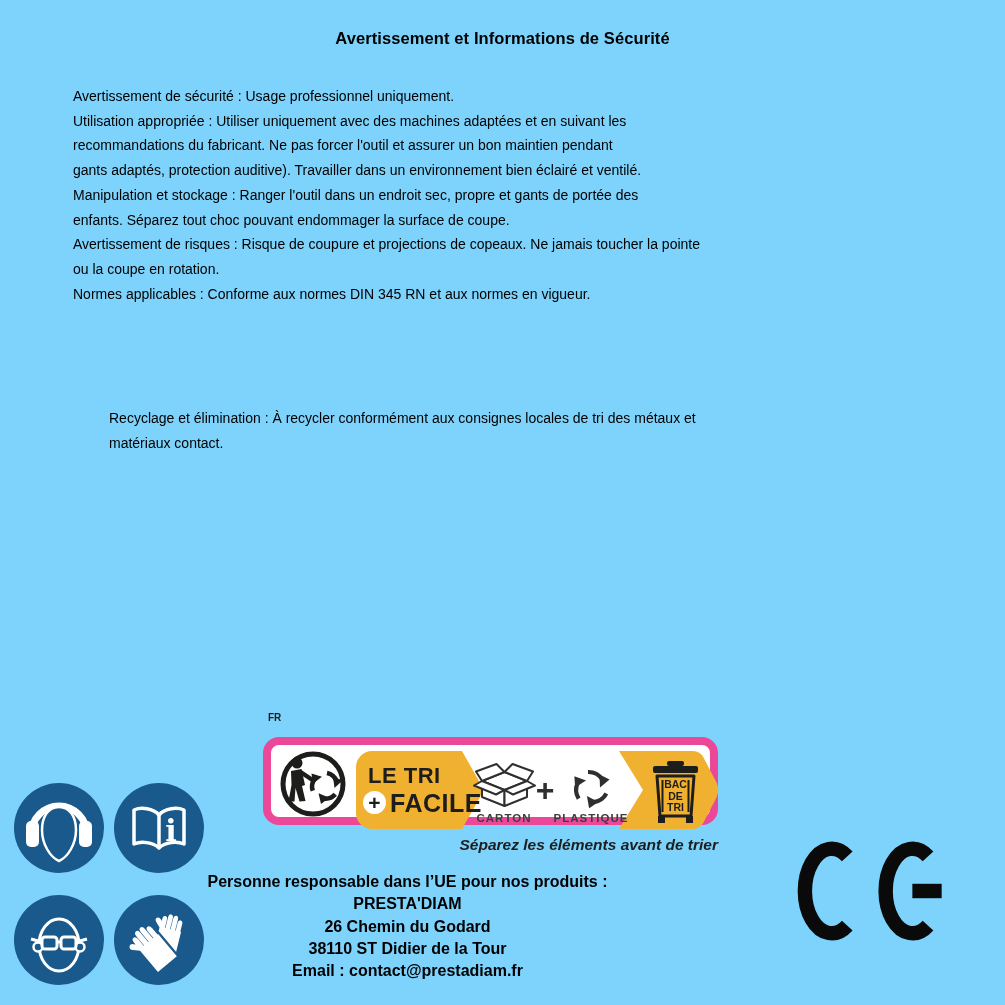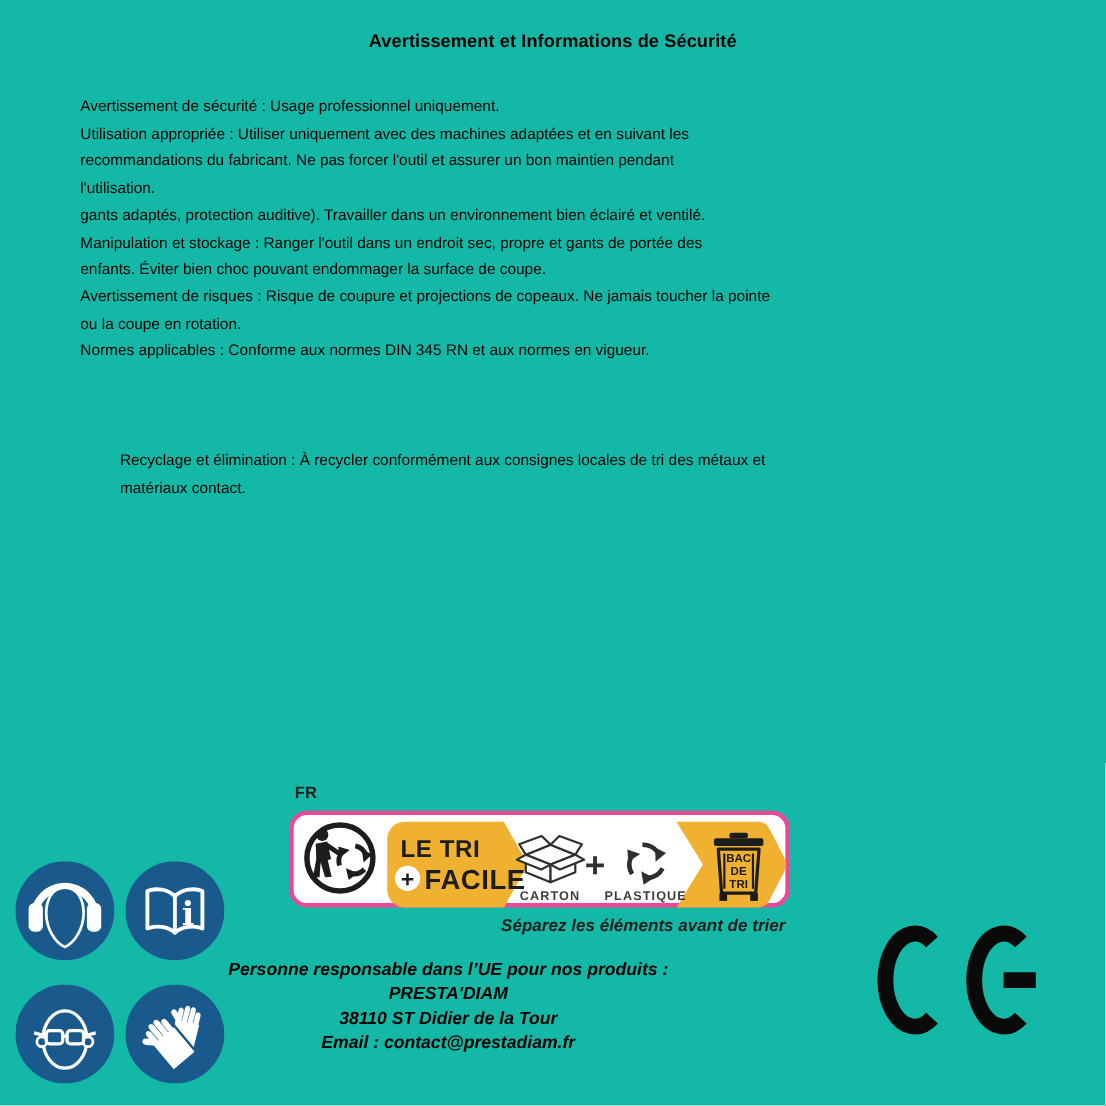--- a/index.html
+++ b/index.html
@@ -1,48 +1,47 @@
 <!DOCTYPE html>
 <html><head>
 <meta charset="utf-8">
 <style>
   html,body{margin:0;padding:0;background:#ffffff;}
-  #page{position:relative;width:1005px;height:1005px;background:#14b8a6;overflow:hidden;
+  #page{position:relative;width:1005px;height:1005px;background:#7dd3fc;overflow:hidden;
         font-family:"Liberation Sans","DejaVu Sans",sans-serif;color:#000;}
   .title{position:absolute;top:29px;left:0;width:1005px;text-align:center;
          font-size:16.5px;font-weight:bold;letter-spacing:.1px;}
   .body-block{position:absolute;left:73px;top:84px;width:920px;}
   .body-block .ln, .recycle-block .ln{font-size:14px;line-height:24.7px;white-space:nowrap;}
   .recycle-block{position:absolute;left:73px;top:406px;width:920px;margin-left:36px;}
-  .fr-code{position:absolute;left:268px;top:712px;font-size:15px;font-weight:bold;color:#1d1d1b;}
+  .fr-code{position:absolute;left:268px;top:712px;font-size:10px;font-weight:bold;color:#1d1d1b;}
   .sort-label{position:absolute;left:263px;top:737px;width:455px;height:88px;
-              border:4px solid #ec4899;border-radius:16px;background:#fff;box-sizing:border-box;}
+              border:8px solid #ec4899;border-radius:16px;background:#fff;box-sizing:border-box;}
   .sort-label svg{position:absolute;left:-2px;top:-2px;}
   .ppe{position:absolute;width:90px;height:90px;}
   #ppe-ear{left:14px;top:783px;} #ppe-book{left:114px;top:783px;}
   #ppe-goggles{left:14px;top:895px;} #ppe-gloves{left:114px;top:895px;}
-  .address{position:absolute;left:0;top:871px;width:815px;text-align:center;font-style:italic;}
+  .address{position:absolute;left:0;top:871px;width:815px;text-align:center;}
   .address .ln{font-size:16px;font-weight:bold;line-height:22.3px;}
   .ce{position:absolute;left:797px;top:838px;}
 </style>
 </head>
 <body>
 
 <div id="page">
 
   <div class="title">Avertissement et Informations de Sécurité</div>
 
   <div class="body-block">
     <div class="ln">Avertissement de sécurité : Usage professionnel uniquement.</div>
     <div class="ln">Utilisation appropriée : Utiliser uniquement avec des machines adaptées et en suivant les</div>
     <div class="ln">recommandations du fabricant. Ne pas forcer l'outil et assurer un bon maintien pendant</div>
-    <div class="ln">l'utilisation.</div>
     <div class="ln">gants adaptés, protection auditive). Travailler dans un environnement bien éclairé et ventilé.</div>
     <div class="ln">Manipulation et stockage : Ranger l'outil dans un endroit sec, propre et gants de portée des</div>
-    <div class="ln">enfants. Éviter bien choc pouvant endommager la surface de coupe.</div>
+    <div class="ln">enfants. Séparez tout choc pouvant endommager la surface de coupe.</div>
     <div class="ln">Avertissement de risques : Risque de coupure et projections de copeaux. Ne jamais toucher la pointe</div>
     <div class="ln">ou la coupe en rotation.</div>
     <div class="ln">Normes applicables : Conforme aux normes DIN 345 RN et aux normes en vigueur.</div>
   </div>
 
   <div class="recycle-block">
     <div class="ln">Recyclage et élimination : À recycler conformément aux consignes locales de tri des métaux et</div>
     <div class="ln">matériaux contact.</div>
   </div>
 
@@ -174,20 +173,21 @@
         <text x="22.5" y="50" text-anchor="middle" font-size="10.5" font-weight="bold" fill="#1d1d1b">TRI</text>
       </g>
 
       <text x="449" y="107" text-anchor="end" font-size="15.5" font-weight="bold" font-style="italic" fill="#1d1d1b">Séparez les éléments avant de trier</text>
     </svg>
   </div>
 
   <div class="address">
     <div class="ln">Personne responsable dans l’UE pour nos produits :</div>
     <div class="ln">PRESTA'DIAM</div>
+    <div class="ln">26 Chemin du Godard</div>
     <div class="ln">38110 ST Didier de la Tour</div>
     <div class="ln">Email : contact@prestadiam.fr</div>
   </div>
 
   <svg class="ce" width="149" height="106" viewBox="0 0 155 110">
     <path d="M 52.3 19 A 28 44 0 1 0 52.3 91" fill="none" stroke="#0a0a0a" stroke-width="15"></path>
     <path d="M 136.3 19 A 28 44 0 1 0 136.3 91" fill="none" stroke="#0a0a0a" stroke-width="15"></path>
     <path d="M 120 55 H 150.5" stroke="#0a0a0a" stroke-width="15"></path>
   </svg>
 

